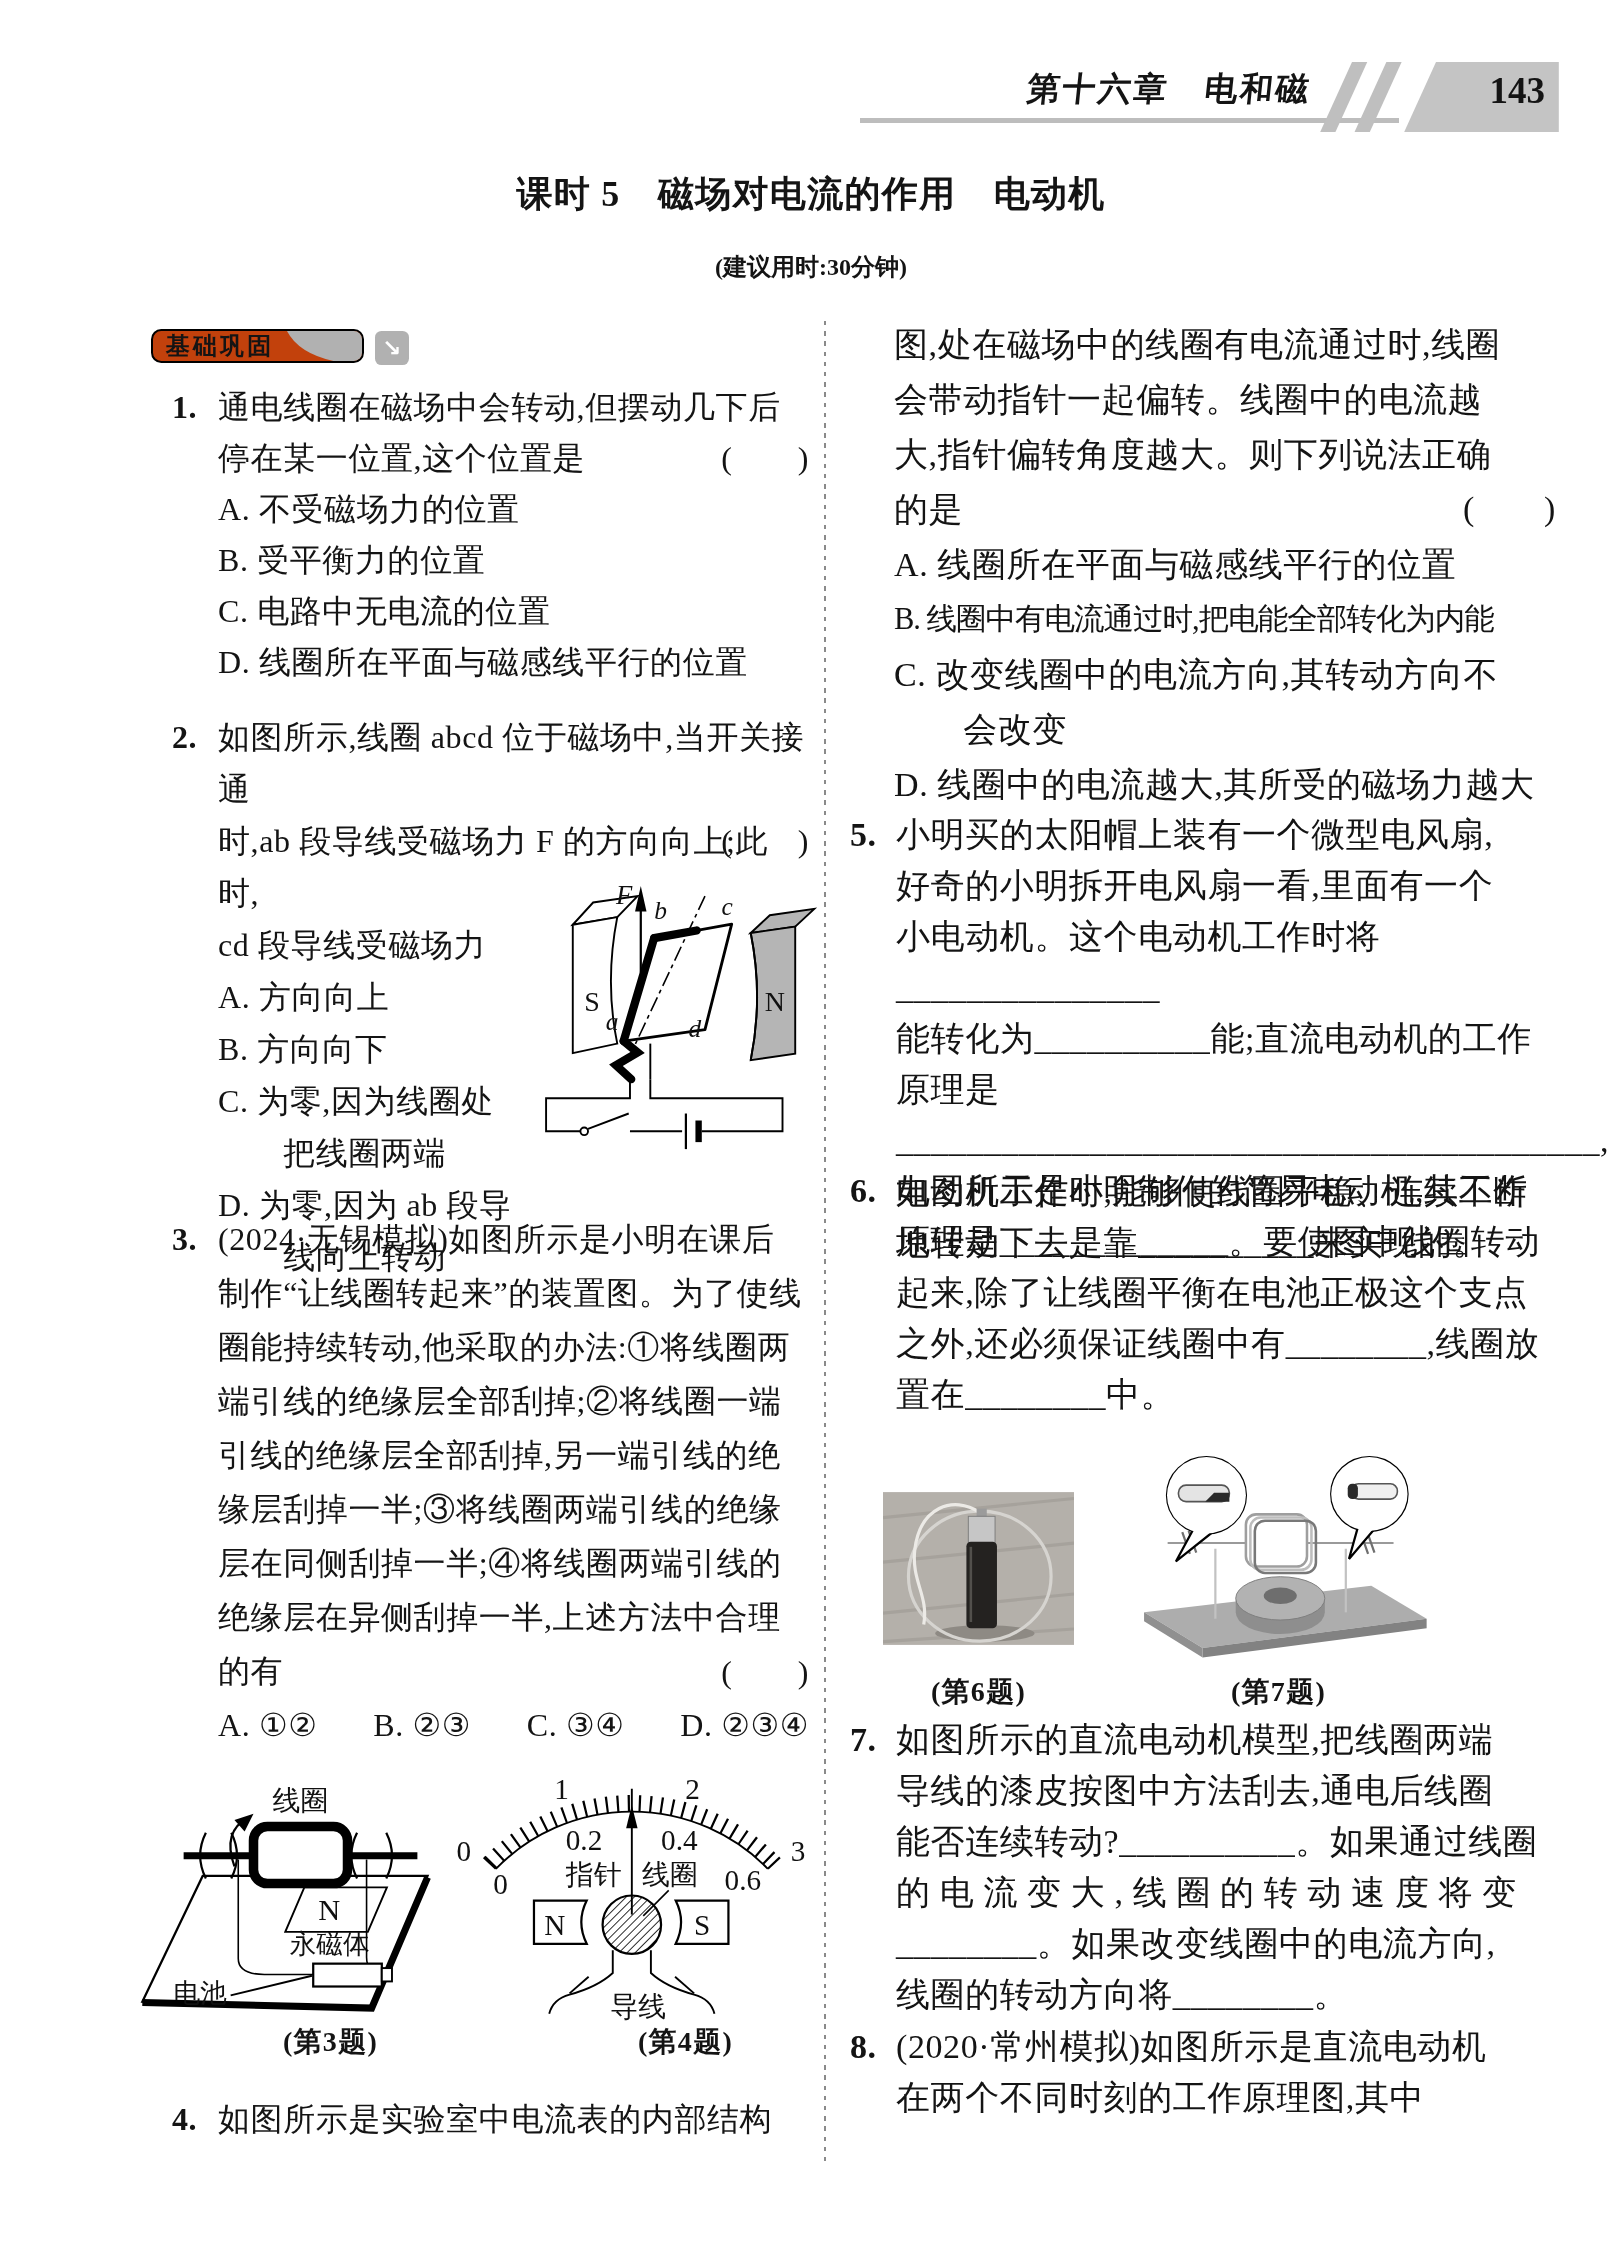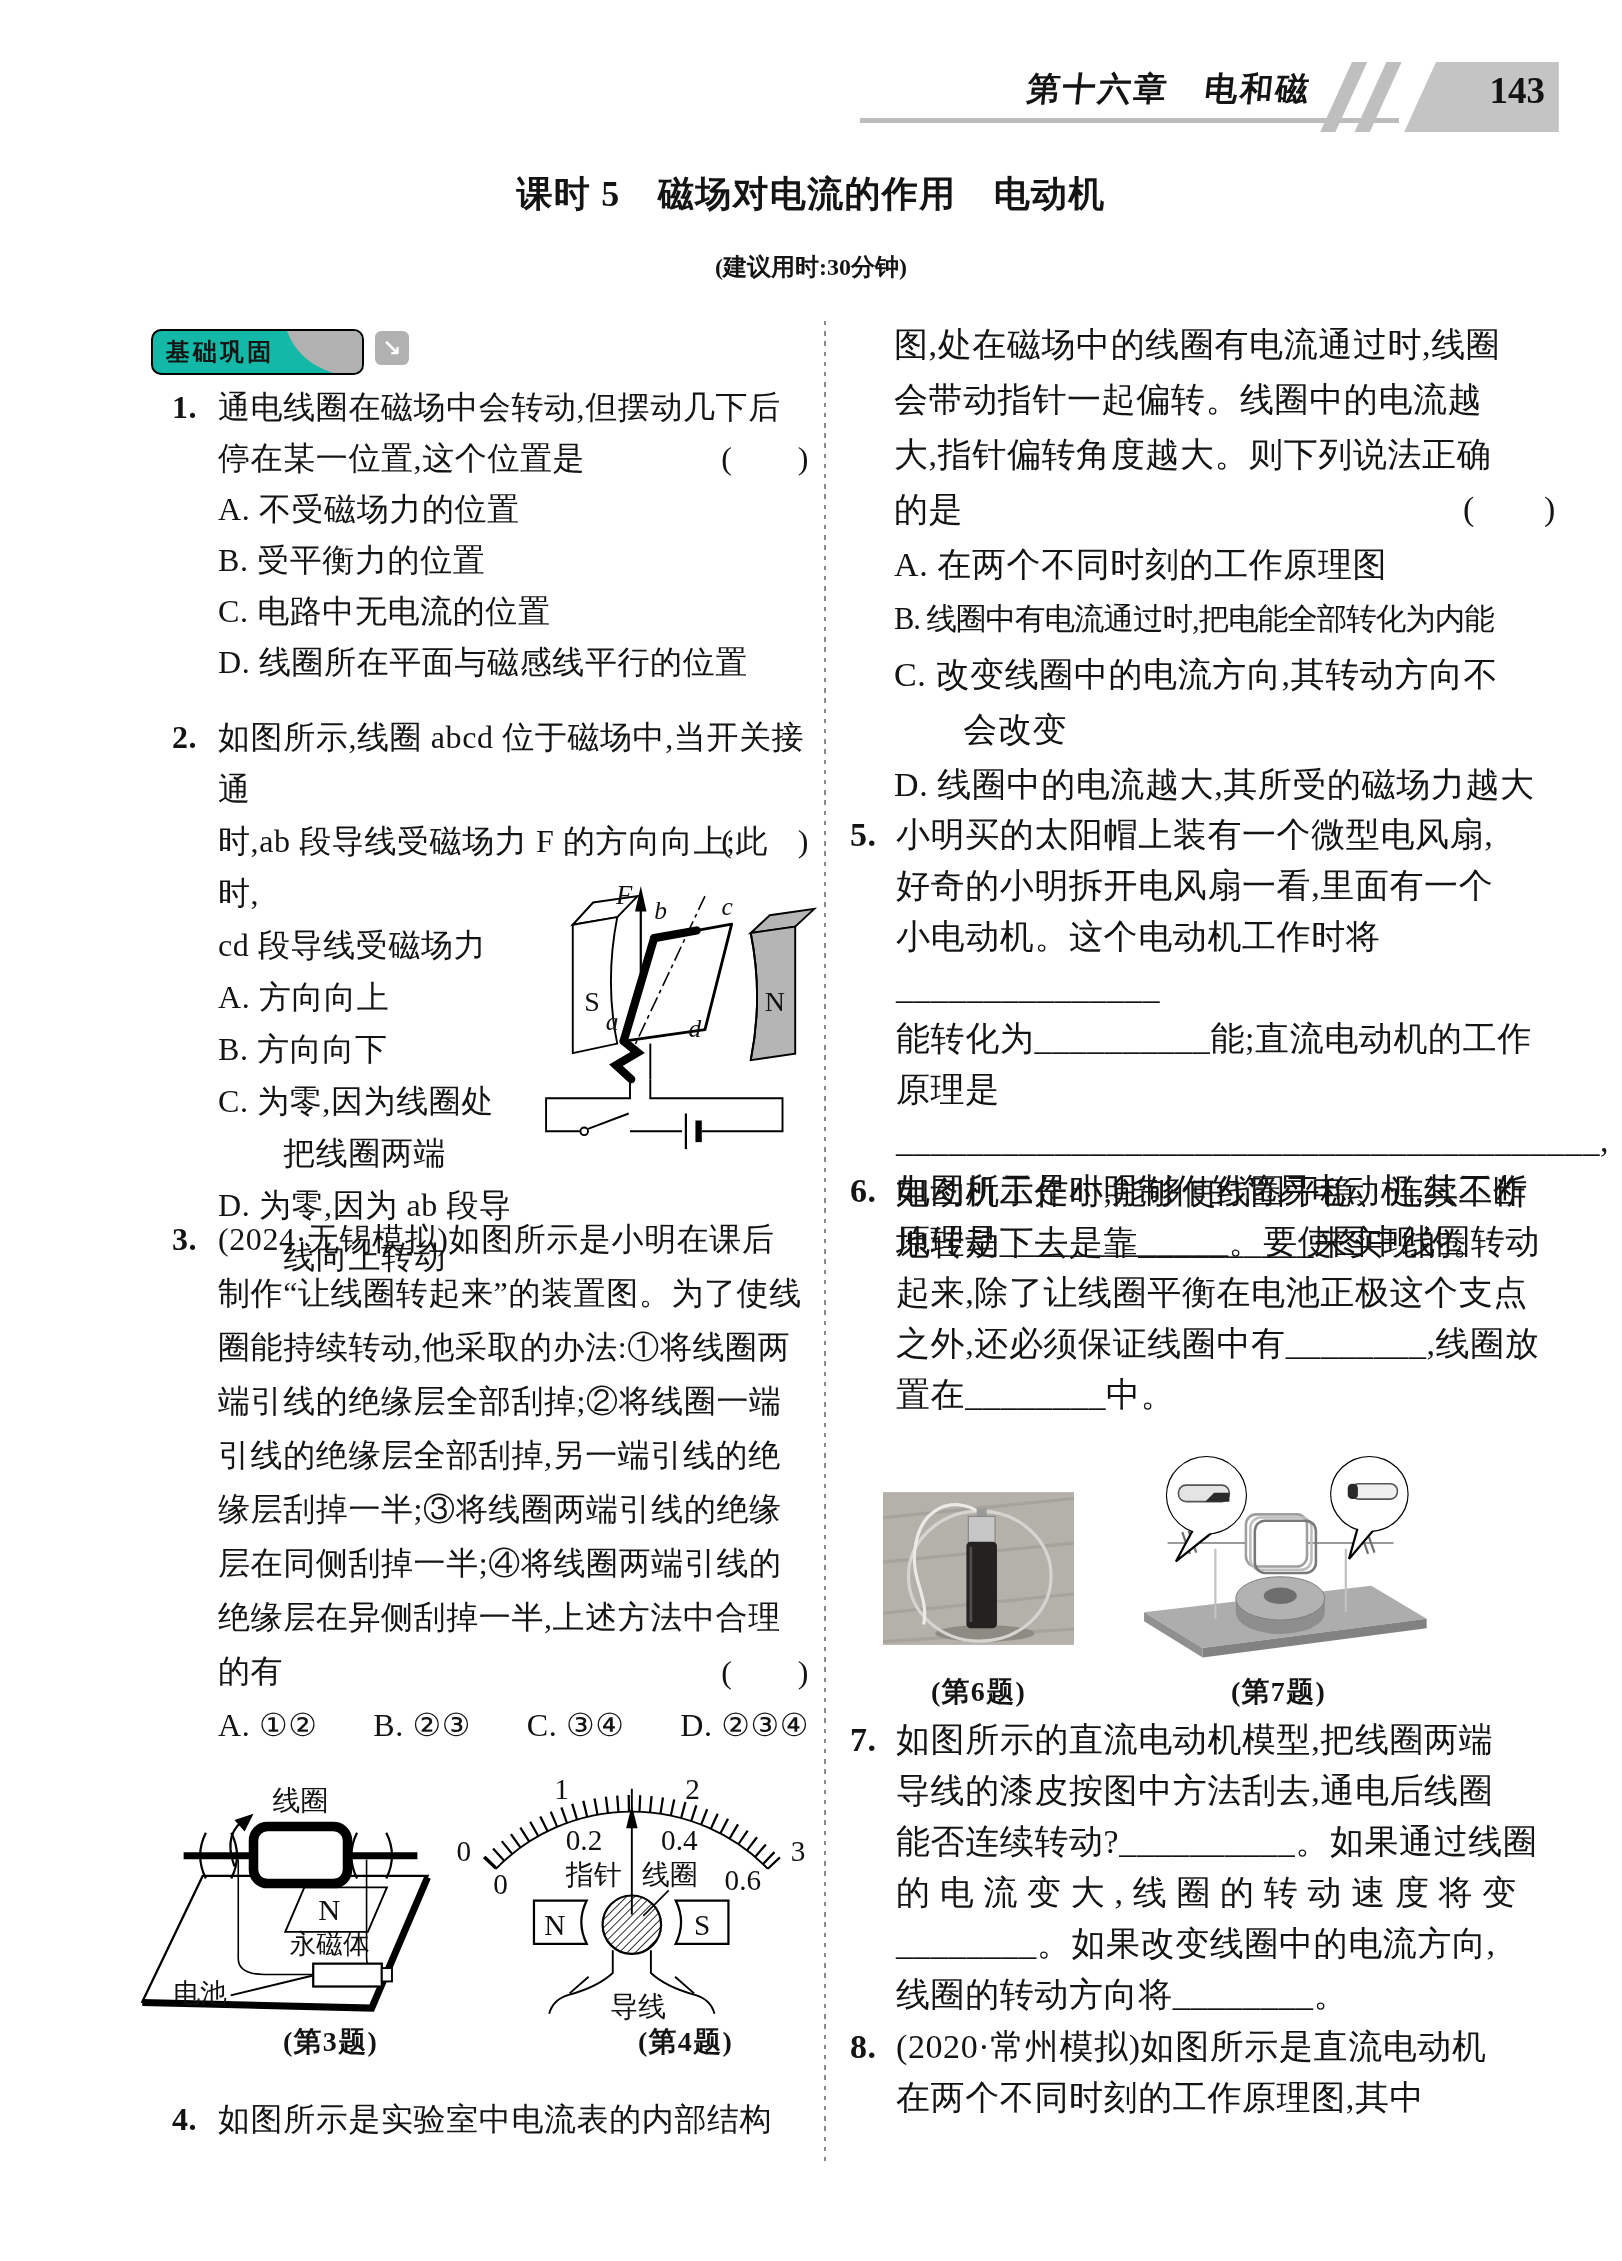--- a/index.html
+++ b/index.html
@@ -17,21 +17,21 @@
   }
   .hrule{left:860px;top:118px;width:539px;height:5.1px;background:#bdbdbd;}
   .pagenum{left:1415px;top:69px;width:130px;text-align:right;
     font-size:37px;font-weight:bold;}
   
   .title{left:490px;top:170px;width:642px;text-align:center;
     font-size:36px;font-weight:bold;letter-spacing:1.3px;}
   .subtitle{left:490px;top:251px;width:642px;text-align:center;font-size:24px;font-weight:bold;}
   
   .badge{
-    left:151px;top:329px;width:213px;height:46px;background:#14b8a6;
+    left:151px;top:329px;width:213px;height:34px;background:#c2410c;
     border:2.5px solid #000;border-radius:10.2px;box-sizing:border-box;
     display:flex;align-items:center;padding-left:12.7px;overflow:hidden;
   }
   .badge-label{font-size:24px;font-weight:bold;letter-spacing:3.2px;position:relative;z-index:2;}
   .badge-swoosh{position:absolute;right:0;top:0;height:100%;width:89px;z-index:1;}
   .arrow-tile{
     left:375px;top:331px;width:34px;height:34px;background:#b1b1b1;border-radius:6.4px;
     color:#fff;font-size:23px;font-weight:bold;display:flex;align-items:center;justify-content:center;
     font-family:"DejaVu Sans",sans-serif;
   }
@@ -265,21 +265,21 @@
   </div>
 </div>
 
 <div class="q rc" style="left:894px;top:317px;width:662px;line-height:55px">
   <div class="qbody">
     <div class="stem">图,处在磁场中的线圈有电流通过时,线圈
 会带动指针一起偏转。线圈中的电流越
 大,指针偏转角度越大。则下列说法正确
 的是</div>
     <span class="bracket" style="top:164px">(　　)</span>
-    <div class="optline">A. 在两个不同时刻的工作原理图</div>
+    <div class="optline">A. 线圈所在平面与磁感线平行的位置</div>
     <div class="optline tight">B. 线圈中有电流通过时,把电能全部转化为内能</div>
     <div class="optline">C. 改变线圈中的电流方向,其转动方向不</div>
     <div class="optline">　　会改变</div>
     <div class="optline">D. 线圈中的电流越大,其所受的磁场力越大</div>
   </div>
 </div>
 
 <div class="q rc" style="left:850px;top:809px;width:706px;line-height:51px">
   <div class="qnum">5.</div>
   <div class="qbody">

